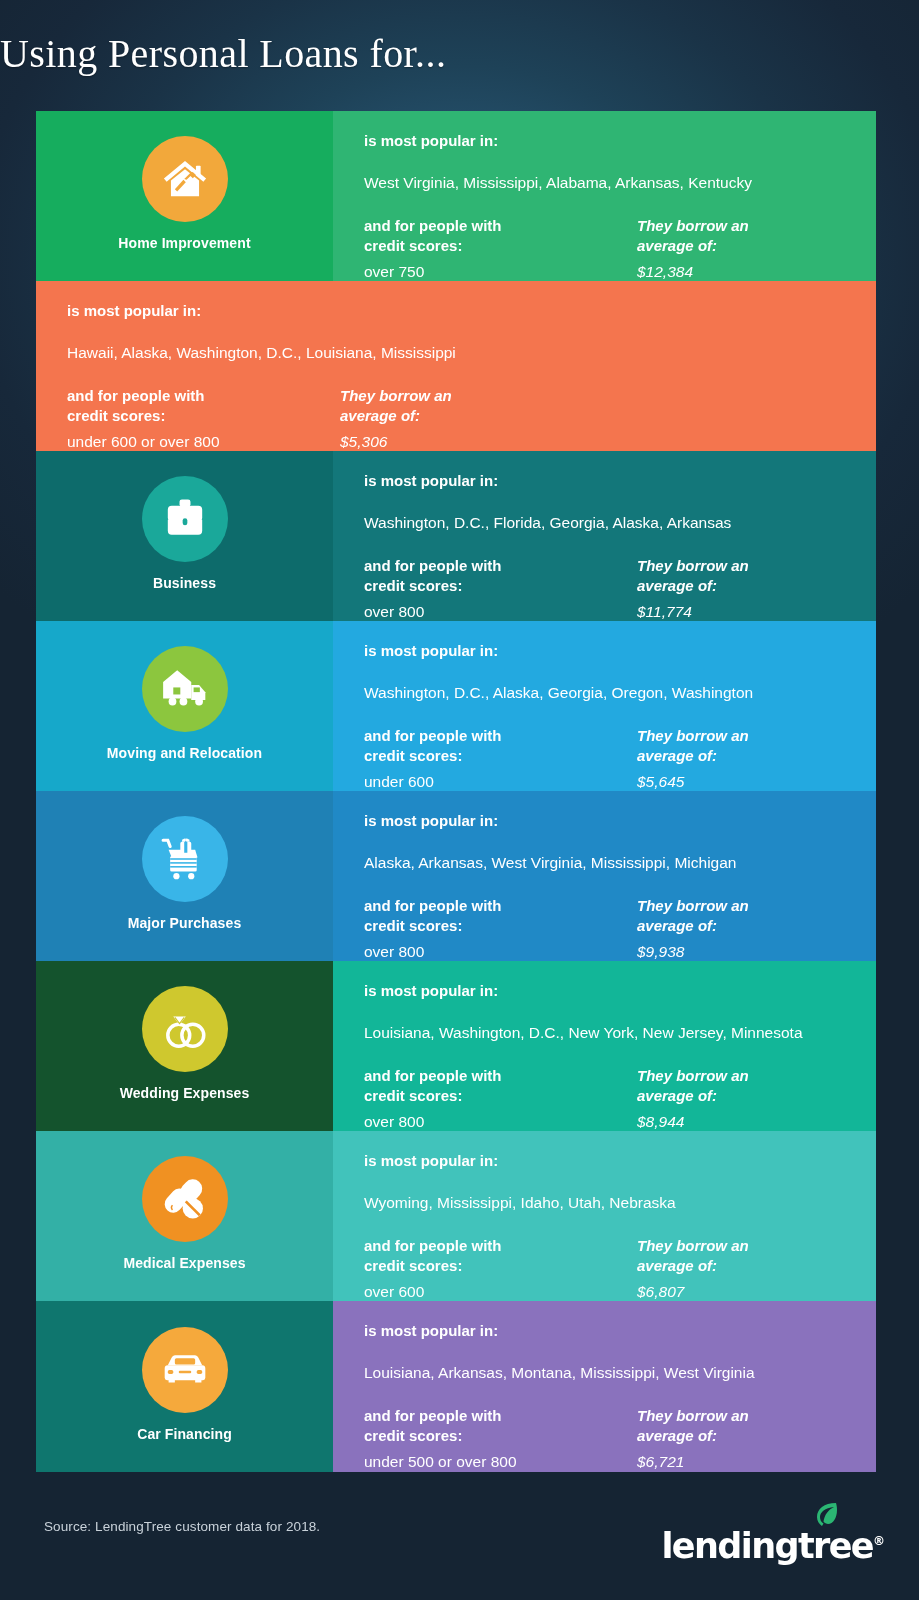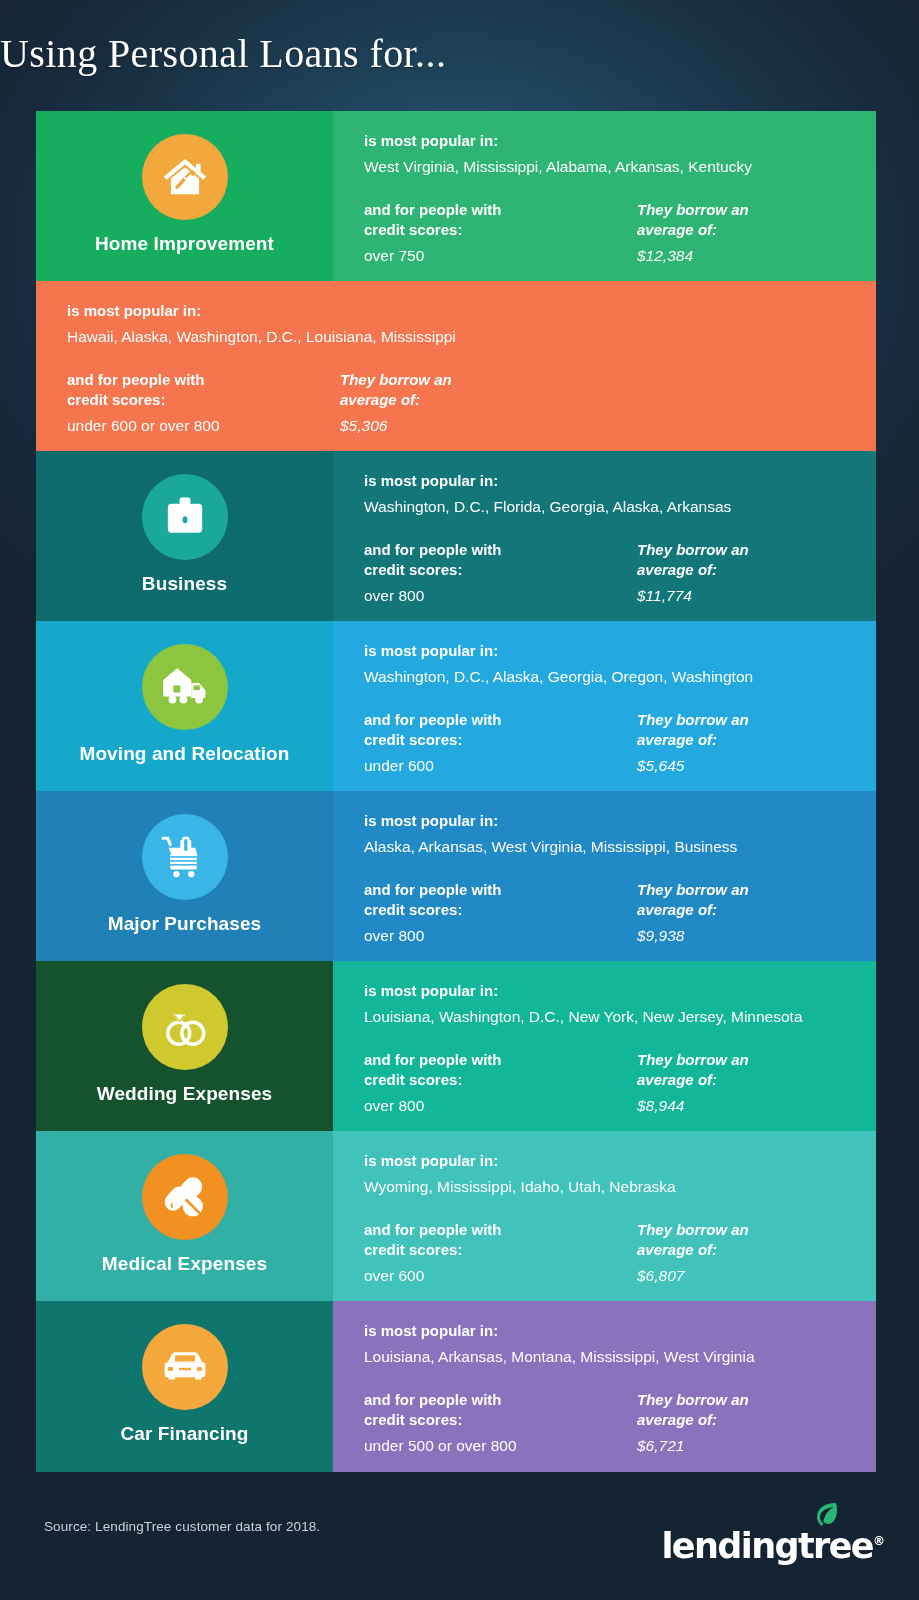--- a/index.html
+++ b/index.html
@@ -33,33 +33,33 @@
     align-items:center; justify-content:center;
     padding-bottom:4px;
   }
   .icon-wrap {
     width:86px; height:86px; border-radius:50%;
     display:flex; align-items:center; justify-content:center;
     margin-bottom:14px;
   }
   .icon-wrap svg { width:50px; height:50px; display:block; }
   .cat-label {
-    color:#ffffff; font-size:19px; font-weight:bold;
+    color:#ffffff; font-size:14px; font-weight:bold;
     letter-spacing:.1px; text-align:center; line-height:1.1;
   }
 
   .right-cell {
     flex:1 1 auto;
     padding:20px 16px 0 31px;
     position:relative;
   }
   .lbl { font-size:15px; font-weight:bold; color:#ffffff; line-height:1.28; }
   .val { font-size:15.5px; font-weight:400; color:#ffffff; line-height:1.3; }
   .block1 { margin-bottom:3px; }
-  .states { margin-top:7px; }
+  .states { margin-top:23px; }
   .cols { display:flex; margin-top:23px; }
   .col-a { width:273px; flex:0 0 273px; }
   .col-b { flex:1 1 auto;font-style:italic; }
   .two-line { min-height:40px; }
   .col-val { margin-top:6px; }
 
   .footer-note {
     position:absolute; left:44px; top:1519px;
     color:#c9d2da; font-size:13.5px; letter-spacing:.1px;
   }
@@ -223,21 +223,21 @@
               <path d="M28 10 a4 4 0 0 1 5 -4 a4 4 0 0 1 -1 4 z"></path>
               <path d="M38 10 a4 4 0 0 0 -5 -4 a4 4 0 0 0 1 4 z"></path>
               <circle cx="21" cy="54" r="4"></circle>
               <circle cx="40" cy="54" r="4"></circle>
             </svg>
           </div>
           <div class="cat-label">Major Purchases</div>
         </div>
         <div class="right-cell" style="background:#2089c6">
           <div class="lbl block1">is most popular in:</div>
-          <div class="val states">Alaska, Arkansas, West Virginia, Mississippi, Business</div>
+          <div class="val states">Alaska, Arkansas, West Virginia, Mississippi, Michigan</div>
           <div class="cols">
             <div class="col-a">
               <div class="lbl two-line">
                 <div>and for people with</div>
                 <div>credit scores:</div>
               </div>
               <div class="val col-val">over 800</div>
             </div>
             <div class="col-b">
               <div class="lbl two-line">

